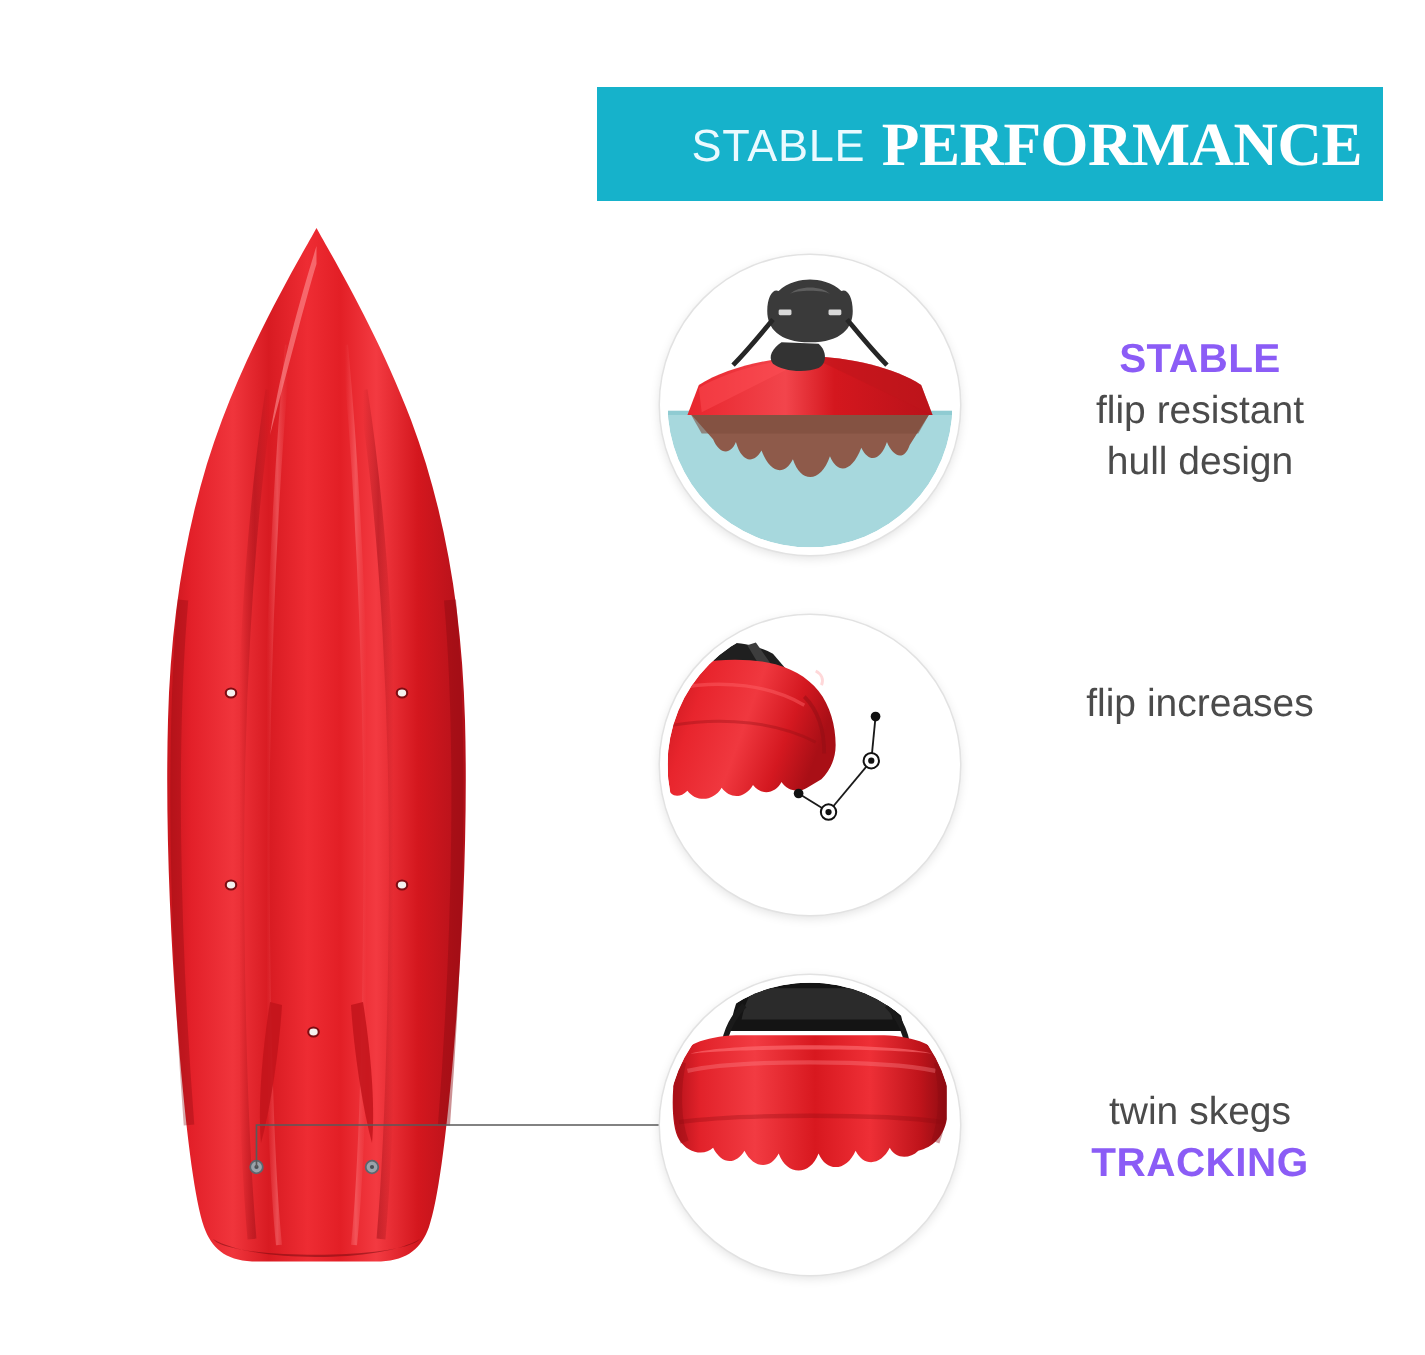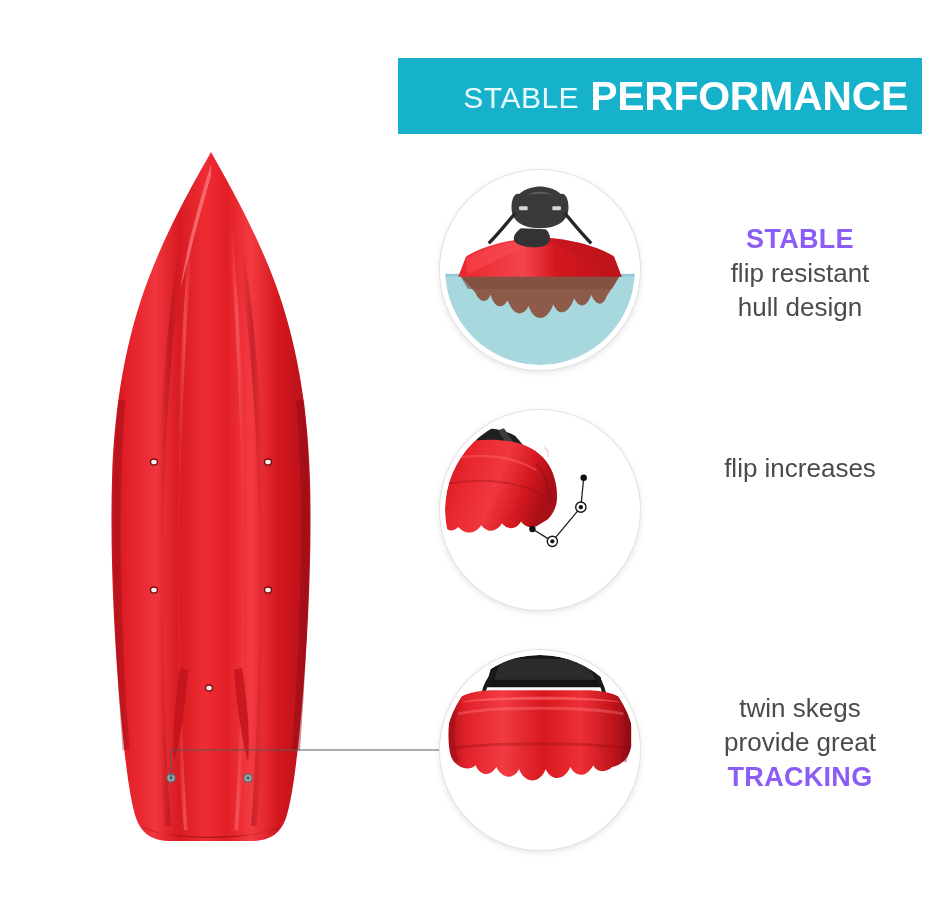--- a/index.html
+++ b/index.html
@@ -41,20 +41,21 @@
     line-height: 1;
     position: relative;
     top: 2px;
   }
   .banner-performance {
     color: #ffffff;
     font-size: 41px;
     font-weight: 700;
     letter-spacing: -0.3px;
     line-height: 1;
+    font-family: Liberation Serif, serif;
   }
 
   
   .kayak-wrap {
     position: absolute;
     left: 108px;
     top: 150px;
     width: 206px;
     height: 694px;
   }
@@ -89,21 +90,21 @@
 
   
   .textblock {
     position: absolute;
     width: 290px;
     text-align: center;
     line-height: 1.30;
   }
   .tb-1 { left: 655px; top: 222px; }
   .tb-2 { left: 655px; top: 452px; }
-  .tb-3 { left: 655px; top: 692px; }
+  .tb-3 { left: 655px; top: 724px; }
 
   .accent {
     color: #8b5cf6;
     font-weight: 700;
     font-size: 27px;
     letter-spacing: 0.3px;
     display: block;
   }
   .plain {
     color: #4b4b4b;
@@ -356,17 +357,16 @@
     <span class="plain">flip resistant</span>
     <span class="plain">hull design</span>
   </div>
 
   <div class="textblock tb-2">
     <span class="plain">flip increases</span>
   </div>
 
   <div class="textblock tb-3">
     <span class="plain">twin skegs</span>
-    <span class="plain">provide great</span>
     <span class="accent">TRACKING</span>
   </div>
 
 </div>
 
 </body></html>

